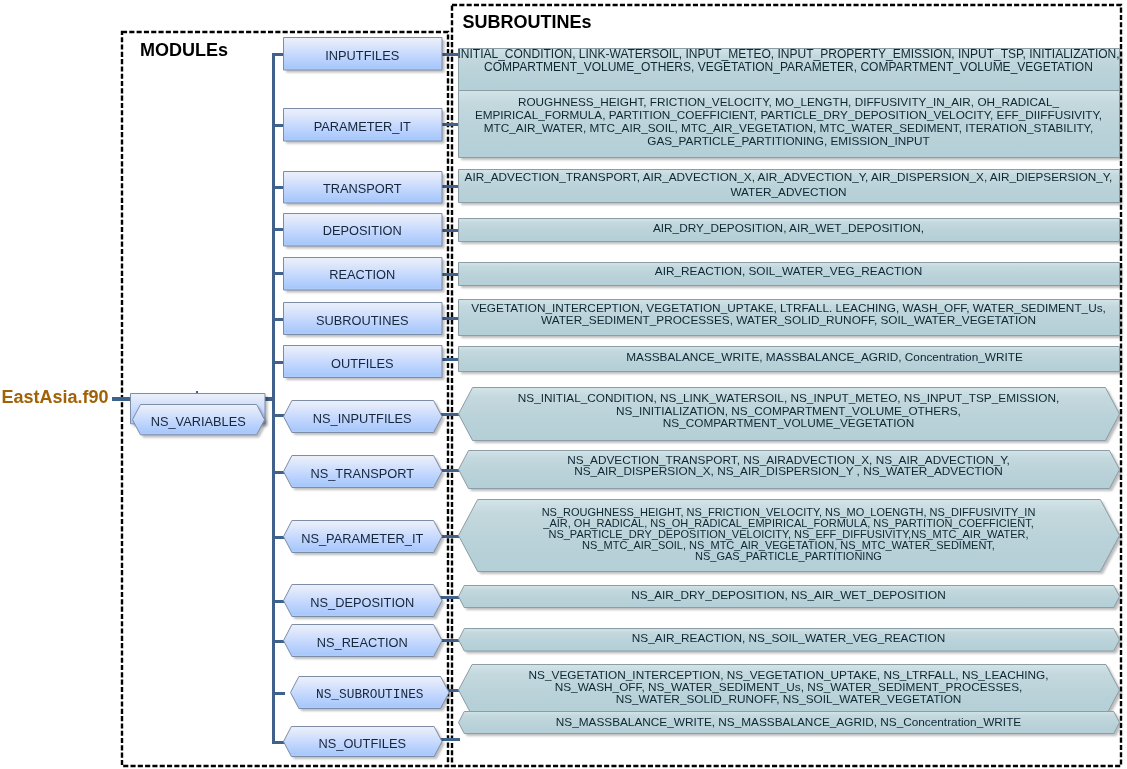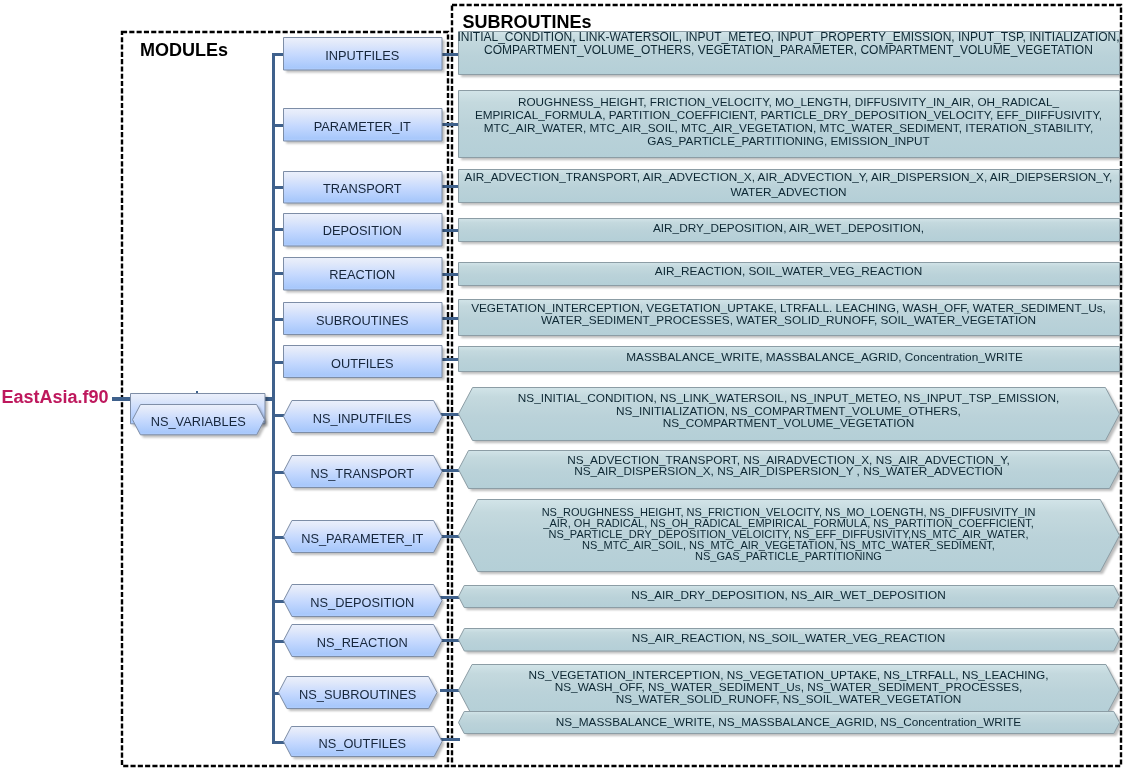--- a/index.html
+++ b/index.html
@@ -3,21 +3,21 @@
 <meta charset="utf-8">
 <title>EastAsia.f90 module / subroutine structure</title>
 <style>
   html,body{margin:0;padding:0;background:#ffffff;}
   body{width:1127px;height:769px;position:relative;overflow:hidden;
        font-family:"Liberation Sans", sans-serif;
        -webkit-font-smoothing:antialiased;}
   #stage{position:absolute;left:0;top:0;width:1127px;height:769px;}
 
   .grouplabel{position:absolute;font-weight:bold;color:#000;white-space:nowrap;opacity:0.999;}
-  .rootlabel{position:absolute;font-weight:bold;color:#be185d;white-space:nowrap;opacity:0.999;}
+  .rootlabel{position:absolute;font-weight:bold;color:#a16207;white-space:nowrap;opacity:0.999;}
 
   .node{position:absolute;z-index:2;}
   .node .txt{position:absolute;left:0;top:50%;width:100%;
      transform:translateY(-50%);text-align:center;white-space:nowrap;
      opacity:0.999;}
   .node svg{position:absolute;left:0;top:0;display:block;}
   .mod .txt{color:#16263b;font-size:12.8px;line-height:14px;
      transform:translateY(calc(-50% + 1.5px));}
   .sub .txt{color:#0d2733;}
 
@@ -92,21 +92,21 @@
           </linearGradient>
           <filter id="blurgrad2" x="-20%" y="-20%" width="160%" height="160%">
             <feGaussianBlur stdDeviation="1.2"></feGaussianBlur>
           </filter>
         </defs>
         <path d="M 0.5,0.5 L 159,0.5 L 159,33 L 0.5,33 Z" transform="translate(2.6,2.6)" fill="rgba(0,0,0,0.26)" filter="url(#blurgrad2)"></path>
         <path d="M 0.5,0.5 L 159,0.5 L 159,33 L 0.5,33 Z" fill="url(#grad2)" stroke="#7d8da6" stroke-width="1"></path>
       </svg>
       <div class="txt">INPUTFILES</div>
     </div>
-    <div class="node sub" style="left: 457.5px; top: 31px; width: 662px; height: 28px;">
+    <div class="node sub" style="left: 457.5px; top: 48px; width: 662px; height: 28px;">
       <svg width="670" height="52" viewBox="0 0 670 52" style="left: 0px; top: 0px; position: absolute; overflow: visible;">
         <defs>
           <linearGradient id="grad3" x1="0" y1="0" x2="0" y2="1">
             <stop offset="0" stop-color="#d2e4e8"></stop>
             <stop offset="0.18" stop-color="#c4d9de"></stop>
             <stop offset="0.55" stop-color="#bad2d9"></stop>
             <stop offset="1" stop-color="#b4cfd7"></stop>
           </linearGradient>
           <filter id="blurgrad3" x="-20%" y="-20%" width="160%" height="160%">
             <feGaussianBlur stdDeviation="1.2"></feGaussianBlur>
@@ -578,21 +578,21 @@
         </defs>
         <path d="M 6.345000000000001,0.5 L 655.655,0.5 L 661.5,11.75 L 655.655,23 L 6.345000000000001,23 L 0.5,11.75 Z" transform="translate(2.6,2.6)" fill="rgba(0,0,0,0.26)" filter="url(#blurgrad25)"></path>
         <path d="M 6.345000000000001,0.5 L 655.655,0.5 L 661.5,11.75 L 655.655,23 L 6.345000000000001,23 L 0.5,11.75 Z" fill="url(#grad25)" stroke="#8c9da5" stroke-width="1"></path>
       </svg>
       <div class="txt" style="font-size: 11.8px; line-height: 13.8px; transform: translateY(calc(-50% - 1.5px));">
         <div>NS_AIR_REACTION, NS_SOIL_WATER_VEG_REACTION</div>
       </div>
     </div>
     <div class="line" style="left: 271.5px; top: 692px; width: 13px; height: 3px;"></div>
     <div class="line" style="left: 440px; top: 689px; width: 19.5px; height: 3px;"></div>
-    <div class="node mod" style="left: 278px; top: 676px; width: 159.5px; height: 33px;">
+    <div class="node mod" style="left: 290px; top: 676px; width: 159.5px; height: 33px; font-family: Liberation Mono, monospace;">
       <svg width="167.5" height="41" viewBox="0 0 167.5 41" style="left: 0px; top: 0px; position: absolute; overflow: visible;">
         <defs>
           <linearGradient id="grad26" x1="0" y1="0" x2="0" y2="1">
             <stop offset="0" stop-color="#ebf0fc"></stop>
             <stop offset="0.15" stop-color="#e3eafa"></stop>
             <stop offset="0.55" stop-color="#c4d8fe"></stop>
             <stop offset="0.92" stop-color="#a8c8fb"></stop>
             <stop offset="1" stop-color="#b0cdfc"></stop>
           </linearGradient>
           <filter id="blurgrad26" x="-20%" y="-20%" width="160%" height="160%">

